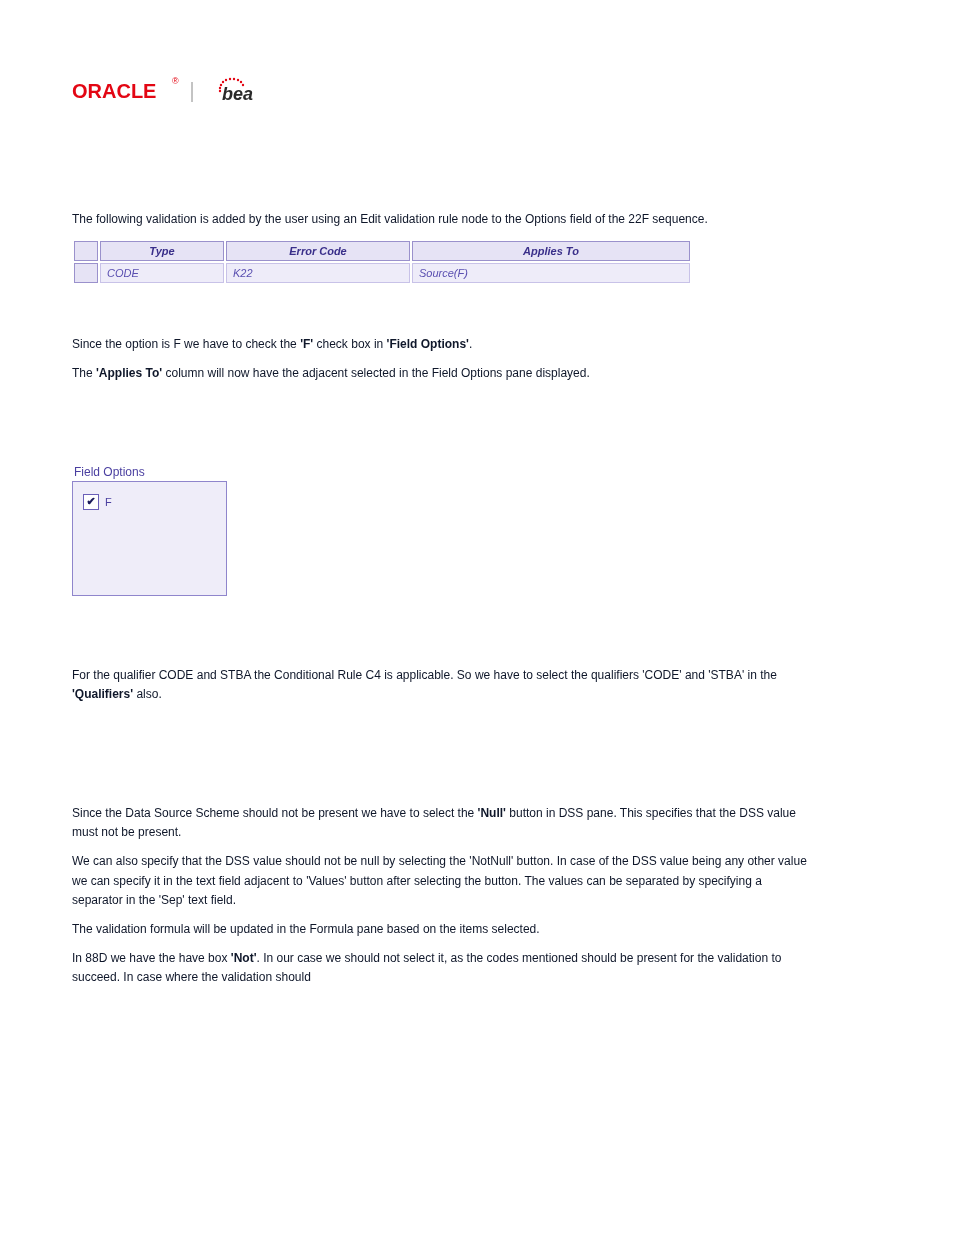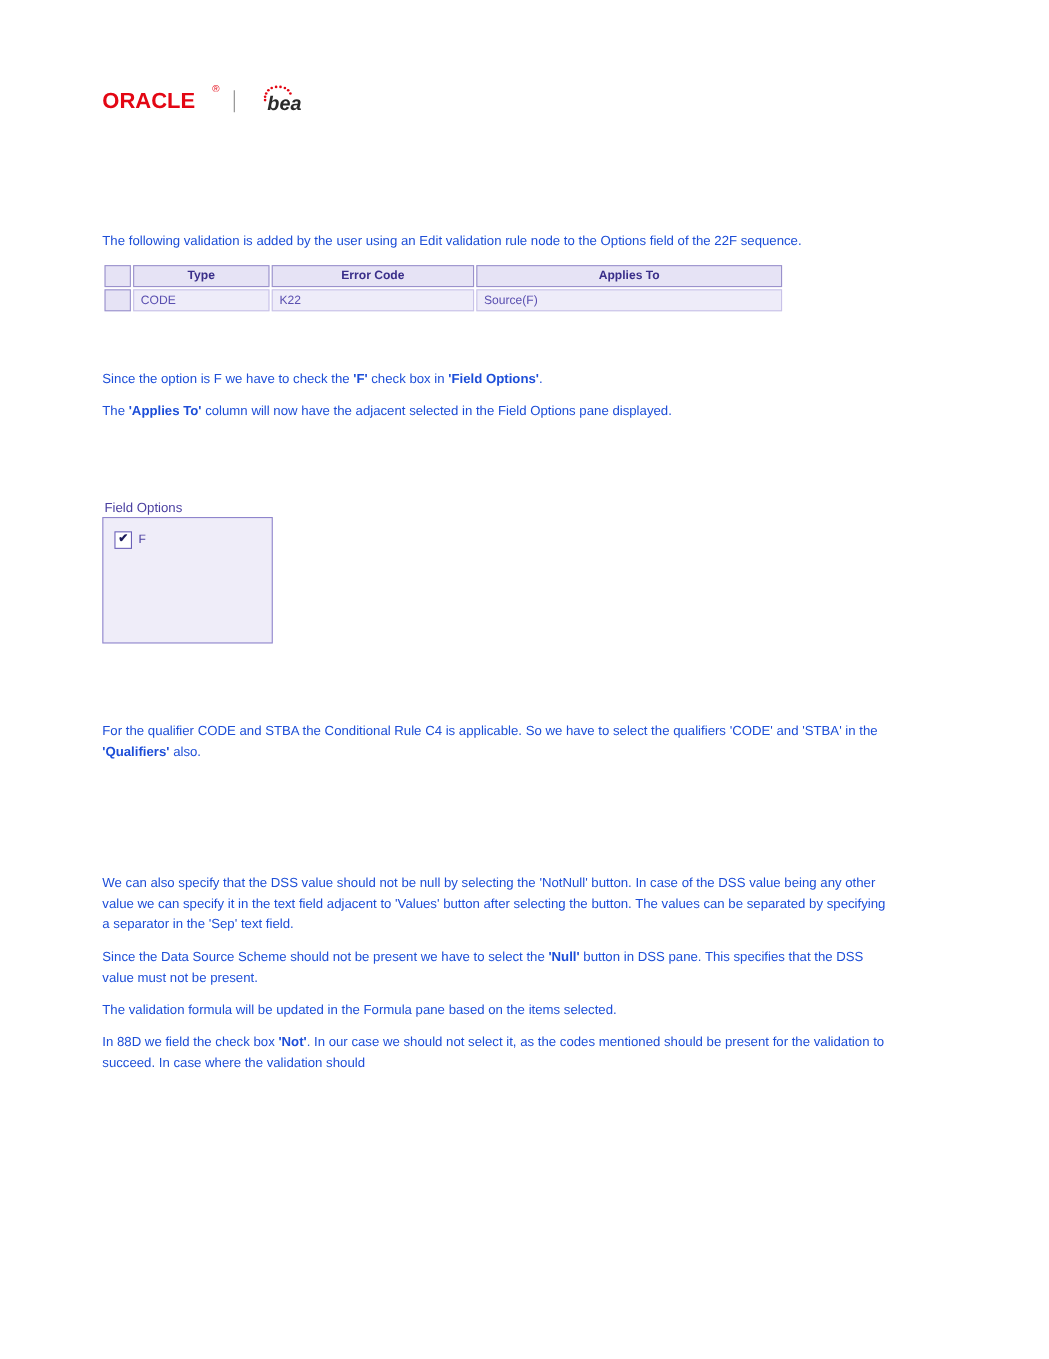--- a/index.html
+++ b/index.html
@@ -4,42 +4,43 @@
 <style>
   body {
     margin: 0;
     padding: 0;
     background: #ffffff;
     font-family: Verdana, Arial, sans-serif;
     font-size: 12px;
     width: 954px;
   }
   .page {
-    padding: 70px 140px 60px 93px;
+    padding: 70px 140px 60px 72px;
   }
   .logo-row {
     margin-bottom: 100px;
   }
   .logo-row svg {
     display: block;
   }
   .section-text {
-    color: #1d4ed8;
+    color: #0f172a;
     font-size: 12px;
     line-height: 1.6;
     margin: 10px 0;
   }
   .bold {
     font-weight: bold;
   }
   .table1 {
     border-collapse: separate;
     border-spacing: 2px;
     width: 620px;
     background: #ffffff;
+    font-style: italic;
   }
   .table1 th {
     background: #e6e3f5;
     border: 1px solid #9a91cc;
     color: #3a2f8a;
     font-weight: bold;
     font-size: 11px;
     padding: 3px 6px;
     text-align: center;
   }
@@ -50,21 +51,21 @@
     font-size: 11px;
     padding: 3px 6px;
     text-align: left;
   }
   .table1 .small-col {
     width: 10px;
     background: #e6e3f5;
     border: 1px solid #9a91cc;
   }
   .panel-wrap {
-    margin-top: 0;
+    margin-top: 11px;
   }
   .panel-title {
     color: #4a3fa0;
     font-size: 12px;
     margin-bottom: 2px;
     padding-left: 2px;
   }
   .panel-box {
     border: 1px solid #8f85cc;
     background: #efedf9;
@@ -179,25 +180,25 @@
 
   <div class="section-text">
     <span>For the qualifier CODE and STBA the Conditional Rule C4 is applicable. So we have to select the qualifiers 'CODE' and 'STBA' in the </span><span class="bold">'Qualifiers'</span><span> also.</span>
   </div>
 
   <div class="spacer-md"></div>
 
 
   <div class="spacer-md"></div>
 
+  <div class="section-text">
+    <span>Since the Data Source Scheme should not be present we have to select the </span><span class="bold">'Null'</span><span> button in DSS pane. This specifies that the DSS value must not be present.</span>
+  </div>
+
   <div class="section-text">We can also specify that the DSS value should not be null by selecting the 'NotNull' button. In case of the DSS value being any other value we can specify it in the text field adjacent to 'Values' button after selecting the button. The values can be separated by specifying a separator in the 'Sep' text field.</div>
 
-  <div class="section-text">
-    <span>Since the Data Source Scheme should not be present we have to select the </span><span class="bold">'Null'</span><span> button in DSS pane. This specifies that the DSS value must not be present.</span>
-  </div>
-
   <div class="section-text">The validation formula will be updated in the Formula pane based on the items selected.</div>
 
   <div class="section-text">
-    <span>In 88D we field the check box </span><span class="bold">'Not'</span><span>. In our case we should not select it, as the codes mentioned should be present for the validation to succeed. In case where the validation should</span>
+    <span>In 88D we have the have box </span><span class="bold">'Not'</span><span>. In our case we should not select it, as the codes mentioned should be present for the validation to succeed. In case where the validation should</span>
   </div>
 
 </div>
 
 </body></html>

